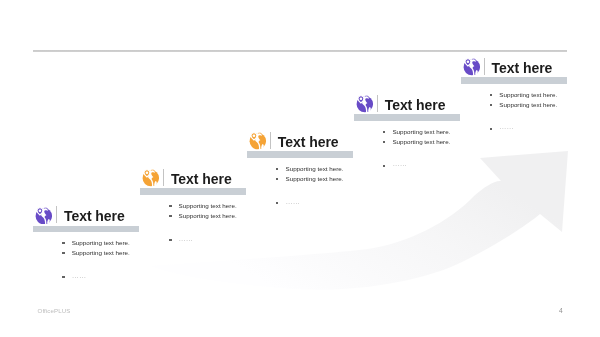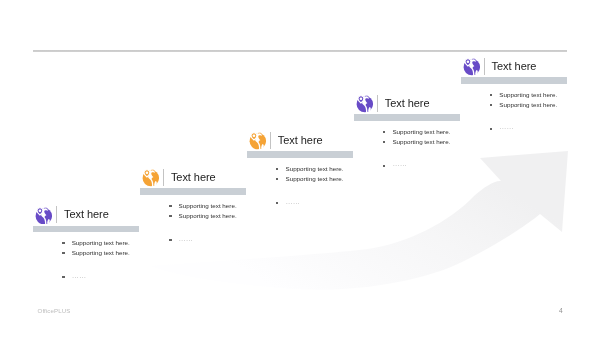--- a/index.html
+++ b/index.html
@@ -8,21 +8,21 @@
     font-family:"Liberation Sans", sans-serif; position:relative;
     -webkit-font-smoothing:antialiased;
   }
   .slide { position:absolute; left:0; top:0; width:600px; height:337px; background:#fff; overflow:hidden; }
   .arrow-layer { position:absolute; left:0; top:0; width:600px; height:337px; }
   .topline { position:absolute; left:32.5px; top:49.6px; width:534.8px; height:2px; background:linear-gradient(to bottom, #f2f2f2 0%, #c4c4c4 30%, #cfcfcf 75%, #fbfbfb 100%); }
 
   .group { position:absolute; width:180px; }
   .gicon { position:absolute; left:2px; width:17.3px; height:17.5px; }
   .gdiv  { position:absolute; width:1px; background:#c3c3c3; }
-  .gtitle{ position:absolute; font-size:11px; font-weight:normal; color:#1c1c1c;
+  .gtitle{ position:absolute; font-size:14px; font-weight:bold; color:#1c1c1c;
            white-space:nowrap; letter-spacing:-0.05px; }
   .gbar  { position:absolute; left:0; width:106.4px; height:6.8px; background:#c9cfd5; }
 
   .blist { position:absolute; }
   .brow  { position:relative; height:10.2px; }
   .bdot  { position:absolute; left:0; top:0; width:2.3px; height:2px; background:#636363; }
   .btext { position:absolute; left:9.3px; top:0; font-size:6.25px; color:#2f2f2f;
            white-space:nowrap; line-height:6px; }
   .dotsrow { position:absolute; }
   .dotstext { position:absolute; left:9.3px; font-size:7.2px; color:#b4b4b4;

